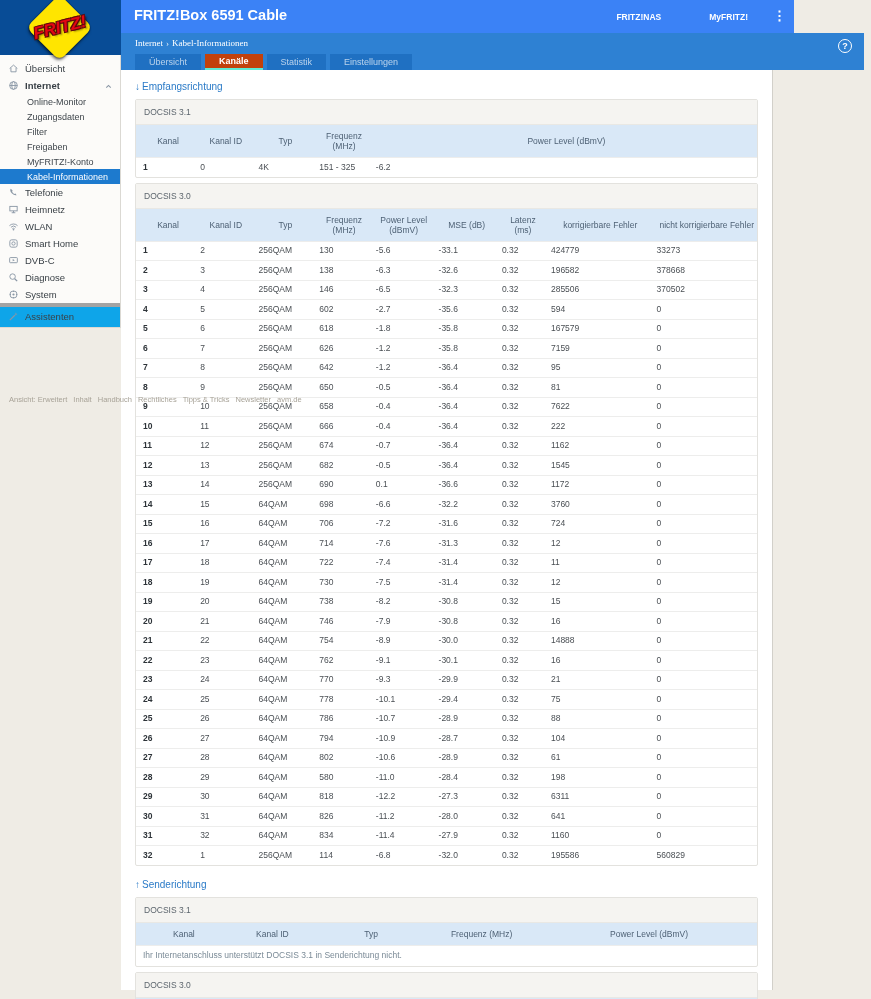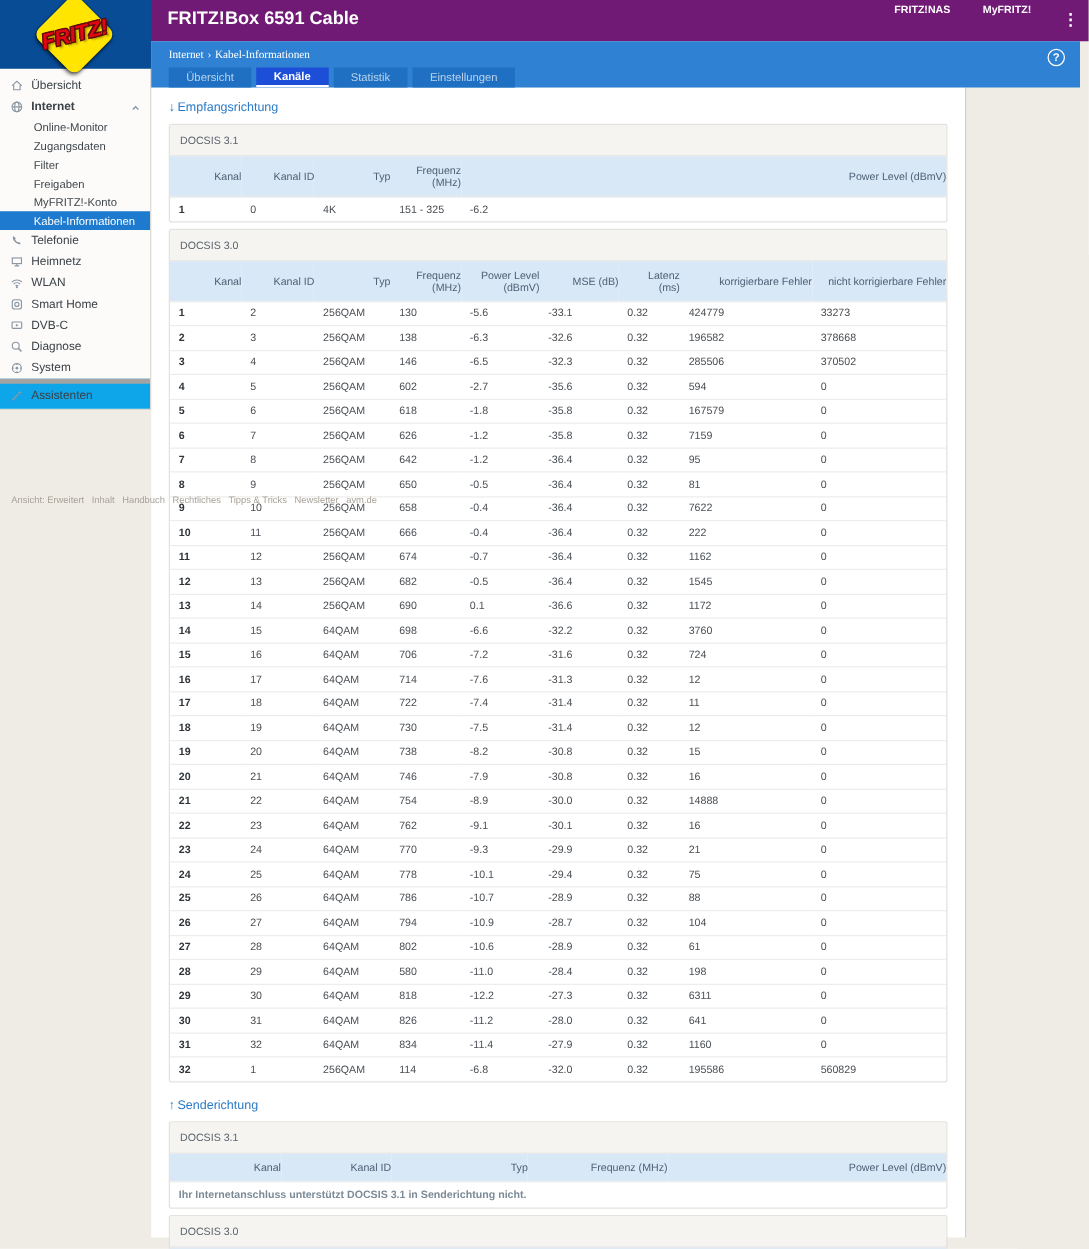--- a/index.html
+++ b/index.html
@@ -1,37 +1,37 @@
 <!DOCTYPE html>
 <html><head>
 <meta charset="utf-8">
 <style>
   * { margin:0; padding:0; box-sizing:border-box; }
   html,body { width:871px; height:999px; overflow:hidden; }
   body { font-family:"Liberation Sans", sans-serif; background:#efece5; position:relative; }
 
   
-  .topbar { position:absolute; left:0; top:0; width:871px; height:33px; background:#701a75; z-index:2; }
+  .topbar { position:absolute; left:0; top:0; width:794px; height:33px; background:#3b82f6; z-index:2; }
   .logo-block { position:absolute; left:0; top:0; width:121px; height:55px; background:#084c96; z-index:3; }
   .logo-wrap { position:absolute; left:20px; top:1px; width:80px; height:54px; z-index:6; }
   .diamond { position:absolute; left:16px; top:3px; width:47px; height:47px; background:#ffe500; transform:rotate(45deg); border-radius:7px; box-shadow:1px 2px 3px rgba(0,0,0,.55), 0 0 0 1px rgba(0,0,0,.18); }
   .logo-text { position:absolute; left:0; top:17px; width:80px; text-align:center; font-style:italic; font-weight:bold; font-size:17px; color:#e30613; transform:rotate(-14deg);
     text-shadow:-1px -1px 0 #5e0a0a, 1px -1px 0 #5e0a0a, -1px 1px 0 #5e0a0a, 1px 1px 0 #5e0a0a, 2px 2px 2px rgba(0,0,0,.45); }
   .app-title { position:absolute; left:134px; top:7px; color:#fff; font-size:14.5px; font-weight:bold; }
-  .top-links { position:absolute; right:46px; top:2px; display:flex; gap:26px; }
+  .top-links { position:absolute; right:46px; top:12px; display:flex; gap:48px; }
   .top-links span { color:#fff; font-size:8.5px; font-weight:bold; cursor:pointer; }
   .kebab { position:absolute; right:8px; top:7px; color:#fff; font-size:13px; font-weight:bold; cursor:pointer; line-height:18px; }
 
   .bluebar { position:absolute; left:121px; top:33px; width:743px; height:37px; background:#2e81d3; z-index:2; }
   .crumb { position:absolute; left:14px; top:5px; color:#fff; font-size:9px;font-family:Liberation Serif, serif; }
   .crumb .sep { margin:0 3px; opacity:.9; }
   .help { position:absolute; right:12px; top:6px; width:14px; height:14px; border:1px solid #fff; border-radius:50%; color:#fff; font-size:9px; text-align:center; line-height:13px; font-weight:bold; cursor:pointer; }
   .tabbar { position:absolute; left:14px; bottom:0; display:flex; gap:4px; }
   .tab { height:16px; line-height:16px; padding:0 14px; font-size:9px; background:#1f70c2; color:rgba(255,255,255,.68); cursor:pointer; }
-  .tab.active { background:#1d4ed8; color:#fff; font-weight:bold; border-bottom:2px solid #ffffff; line-height:14px; }
+  .tab.active { background:#c2410c; color:#fff; font-weight:bold; border-bottom:2px solid #5eead4; line-height:14px; }
 
   
   .sidebar { position:absolute; left:0; top:55px; width:121px; z-index:1; }
   .nav-box { background:#fcfbf9; border-right:1px solid #dbd9d3; border-bottom:1px solid #dbd9d3; padding-top:5px; }
   .nav-item { display:flex; align-items:center; gap:6px; padding:3px 6px 3px 8px; font-size:9.5px; color:#3a4147; cursor:pointer; position:relative; }
   .nav-item.bold { font-weight:bold; }
   .nav-icon { width:11px; height:11px; color:#8a97a5; flex:0 0 11px; display:inline-flex; }
   .nav-icon svg { width:11px; height:11px; stroke-width:1; }
   .nav-chevron { position:absolute; right:7px; top:5px; width:9px; height:9px; color:#8a97a5; }
   .nav-chevron svg { width:9px; height:9px; }
@@ -41,24 +41,24 @@
   .side-footer { margin-top:66px; padding:0 6px; text-align:right; font-size:7.5px; color:#a8a398; line-height:12px; }
   .side-footer span { margin:0 3px; cursor:pointer; white-space:nowrap; }
 
   
   .content { position:absolute; left:121px; top:70px; width:652px; height:920px; background:#fff; border-right:1px solid #d2d0ca; padding:6px 14px 0 14px; }
   .section-heading { color:#2a7ac7; font-size:10px; margin:5px 0 7px 0; }
   .section-heading .dir-arrow { font-size:10px; margin-right:2px; }
   .group-box { border:1px solid #e3e2de; border-radius:2px; margin-bottom:5px; overflow:hidden; }
   .group-label { background:#f5f4f1; color:#5c656d; font-size:8.5px; padding:7px 8px; border-bottom:1px solid #e9e8e4; }
   table { width:100%; border-collapse:collapse; table-layout:fixed; }
-  th { background:#d9e8f7; color:#4e6175; font-weight:normal; font-size:8.5px; text-align:right; padding:6px 0 6px 7px; }
+  th { background:#d9e8f7; color:#4e6175; font-weight:normal; font-size:8.5px; text-align:center; padding:6px 0 6px 7px; }
   td { font-size:8.5px; color:#4a4f54; padding:4.5px 0 4.5px 7px; border-top:1px solid #ededec; line-height:9.5px; white-space:nowrap; overflow:hidden; }
   td.c0 { font-weight:bold; color:#2d3338; }
-  td.msg { color:#7b8b97; padding:5.5px 0 5.5px 7px;font-weight:bold; }
+  td.msg { color:#7b8b97; padding:5.5px 0 5.5px 7px; }
 </style>
 </head>
 <body>
 
 <div class="topbar">
   <div class="app-title">FRITZ!Box 6591 Cable</div>
   <div class="top-links">
     <span>FRITZ!NAS</span>
     <span>MyFRITZ!</span>
   </div>

